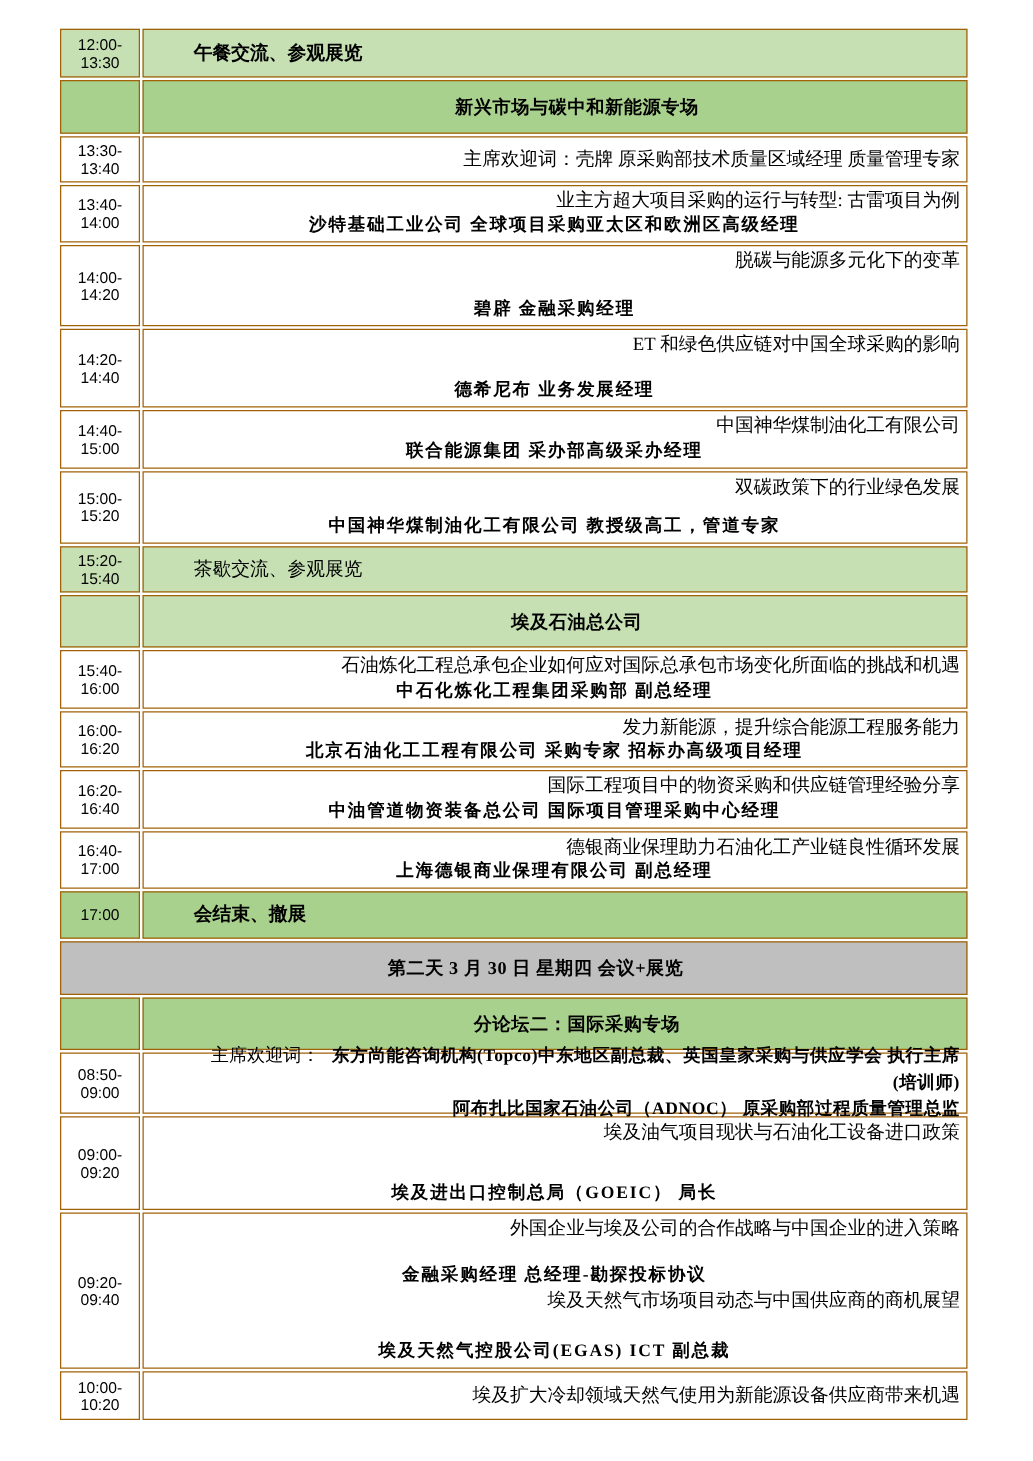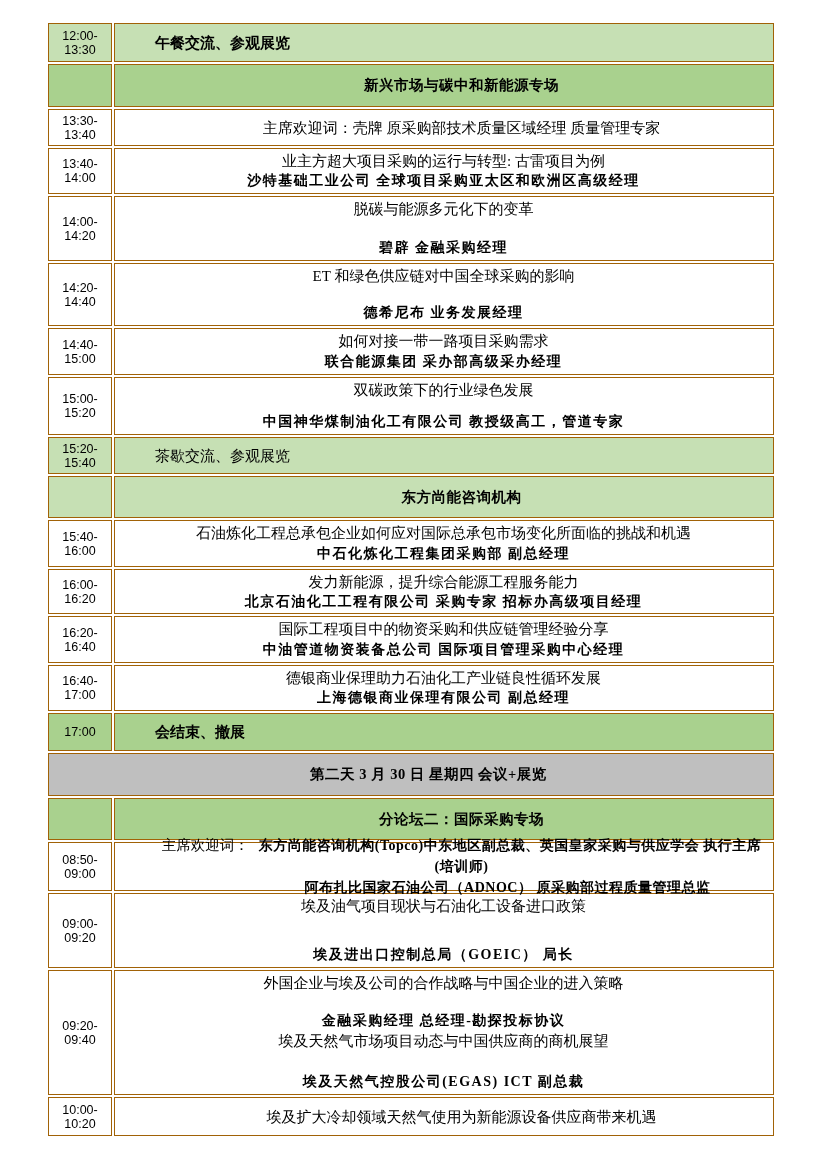--- a/index.html
+++ b/index.html
@@ -7,21 +7,21 @@
         font-family:"Liberation Serif","DejaVu Serif",serif;color:#000;}
   table.agenda{border-collapse:separate;border-spacing:2px;table-layout:fixed;
         width:730px;margin:21px 0 0 46px;}
   td{border:1px solid #a16207;background:#ffffff;padding:0;vertical-align:middle;}
   td.time{text-align:center;font-family:"Liberation Sans","DejaVu Sans",sans-serif;
         font-size:12.5px;letter-spacing:0;}
   td.content{vertical-align:top;}
   .box{display:flex;flex-direction:column;padding:2px 5px 2px 4px;box-sizing:content-box;}
   .vcenter{justify-content:center;margin-left:36px;}
   .hcenter{align-items:center;text-align:center;border-radius:10px;}
-  .title{font-size:15px;line-height:20px;text-align:center;}
+  .title{font-size:15px;line-height:20px;text-align:right;}
   .title.en{font-family:"Liberation Sans","DejaVu Sans",sans-serif;font-size:13.5px;}
   .speaker{margin-top:auto;text-align:center;font-weight:700;font-size:14px;
         line-height:20px;letter-spacing:1.5px;}
   .label{font-size:15px;line-height:20px;}
   .label.bold{font-weight:700;}
   .header-label{font-weight:700;font-size:14.5px;letter-spacing:0.5px;}
   .day-label{font-weight:700;font-size:14.5px;letter-spacing:0.5px;}
   tr.light td{background:#c6e0b4;}
   tr.medium td{background:#a9d18e;}
   tr.day td{background:#bfbfbf;}
@@ -102,21 +102,21 @@
           <div class="title">ET 和绿色供应链对中国全球采购的影响</div>
           <div class="speaker">德希尼布 业务发展经理</div>
         </div>
       </td>
     </tr>
 
     <tr>
       <td class="time">14:40-15:00</td>
       <td class="content">
         <div class="box h41">
-          <div class="title">如何对接一带一路项目采购需求</div>
+          <div class="title">中国神华煤制油化工有限公司</div>
           <div class="speaker">联合能源集团 采办部高级采办经理</div>
         </div>
       </td>
     </tr>
 
     <tr>
       <td class="time">15:00-15:20</td>
       <td class="content">
         <div class="box h52">
           <div class="title">双碳政策下的行业绿色发展</div>
@@ -131,21 +131,21 @@
         <div class="box h31 vcenter">
               <div class="label">茶歇交流、参观展览</div>
             </div>
       </td>
     </tr>
 
     <tr class="light">
       <td class="time"></td>
       <td class="content">
         <div class="box h36 vcenter hcenter">
-              <div class="header-label">东方尚能咨询机构</div>
+              <div class="header-label">埃及石油总公司</div>
             </div>
       </td>
     </tr>
 
     <tr>
       <td class="time">15:40-16:00</td>
       <td class="content">
         <div class="box h41">
           <div class="title">石油炼化工程总承包企业如何应对国际总承包市场变化所面临的挑战和机遇</div>
           <div class="speaker">中石化炼化工程集团采购部 副总经理</div>

